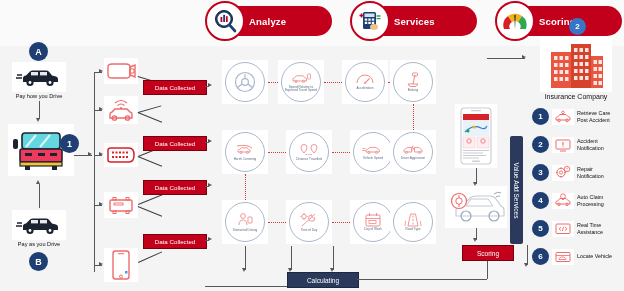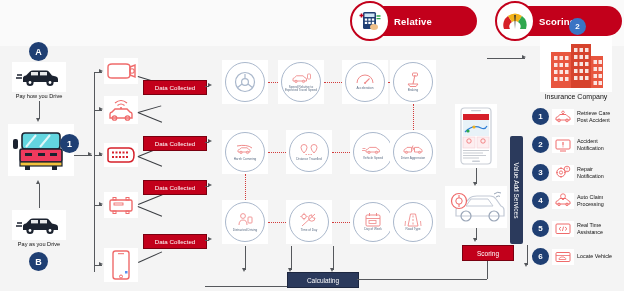--- a/index.html
+++ b/index.html
@@ -70,40 +70,53 @@
   .ins-row .txt{font-size:5.4px;color:#111;margin-left:3px;line-height:1.2;width:44px;}
 </style>
 </head>
 <body>
 
 <div id="stage">
 
   <div class="banner">
 
 
+    <div class="pill" style="left:207px;top:6px;width:125px;">
+      <div class="pill-ico">
+        <svg width="30" height="30" viewBox="0 0 30 30">
+          <circle cx="14" cy="13" r="8.5" fill="#1f3f73" stroke="#123" stroke-width="1"></circle>
+          <circle cx="14" cy="13" r="6.5" fill="#ffffff"></circle>
+          <rect x="10.5" y="11" width="1.8" height="5" fill="#c2001b"></rect>
+          <rect x="13.2" y="8.8" width="1.8" height="7.2" fill="#1f3f73"></rect>
+          <rect x="15.9" y="10.2" width="1.8" height="5.8" fill="#c2001b"></rect>
+          <line x1="19.5" y1="19" x2="25" y2="25" stroke="#1f3f73" stroke-width="2.6" stroke-linecap="round"></line>
+        </svg>
+      </div>
+      <div class="plabel">Analyze</div>
+    </div>
 
     <div class="pill" style="left:352px;top:6px;width:125px;">
       <div class="pill-ico">
         <svg width="30" height="30" viewBox="0 0 30 30">
           <rect x="8" y="6" width="13" height="17" rx="1.5" fill="#1f3f73"></rect>
           <rect x="9.5" y="7.5" width="10" height="3.5" fill="#cfe6f5"></rect>
           <g fill="#ffffff">
             <rect x="9.8" y="12.5" width="2.4" height="2.2"></rect>
               <rect x="13.3" y="12.5" width="2.4" height="2.2"></rect>
             <rect x="16.8" y="12.5" width="2.4" height="2.2"></rect>
               <rect x="9.8" y="15.8" width="2.4" height="2.2"></rect>
             <rect x="13.3" y="15.8" width="2.4" height="2.2"></rect>
               <rect x="16.8" y="15.8" width="2.4" height="2.2"></rect>
           </g>
           <path d="M4.5 9.5h4 M6.5 7.5v4" stroke="#c2001b" stroke-width="1.6"></path>
           <path d="M21.5 10h4 M21.5 12.6h4" stroke="#2fa84f" stroke-width="1.4"></path>
           <ellipse cx="19" cy="21" rx="4" ry="3" fill="#f0c08a"></ellipse>
         </svg>
       </div>
-      <div class="plabel">Relative</div>
+      <div class="plabel">Services</div>
     </div>
 
     <div class="pill" style="left:497px;top:6px;width:125px;">
       <div class="pill-ico">
         <svg width="30" height="30" viewBox="0 0 30 30">
           <path d="M4 23 A11 11 0 0 1 8 10 L12 16 A5 5 0 0 0 10 23 Z" fill="#d62027"></path>
           <path d="M8 10 A11 11 0 0 1 22 10 L18 16 A5 5 0 0 0 12 16 Z" fill="#f2b21b"></path>
           <path d="M22 10 A11 11 0 0 1 26 23 L20 23 A5 5 0 0 0 18 16 Z" fill="#2fa84f"></path>
           <path d="M15 23 L14.2 9 L15.8 9 Z" fill="#333"></path>
         </svg>

